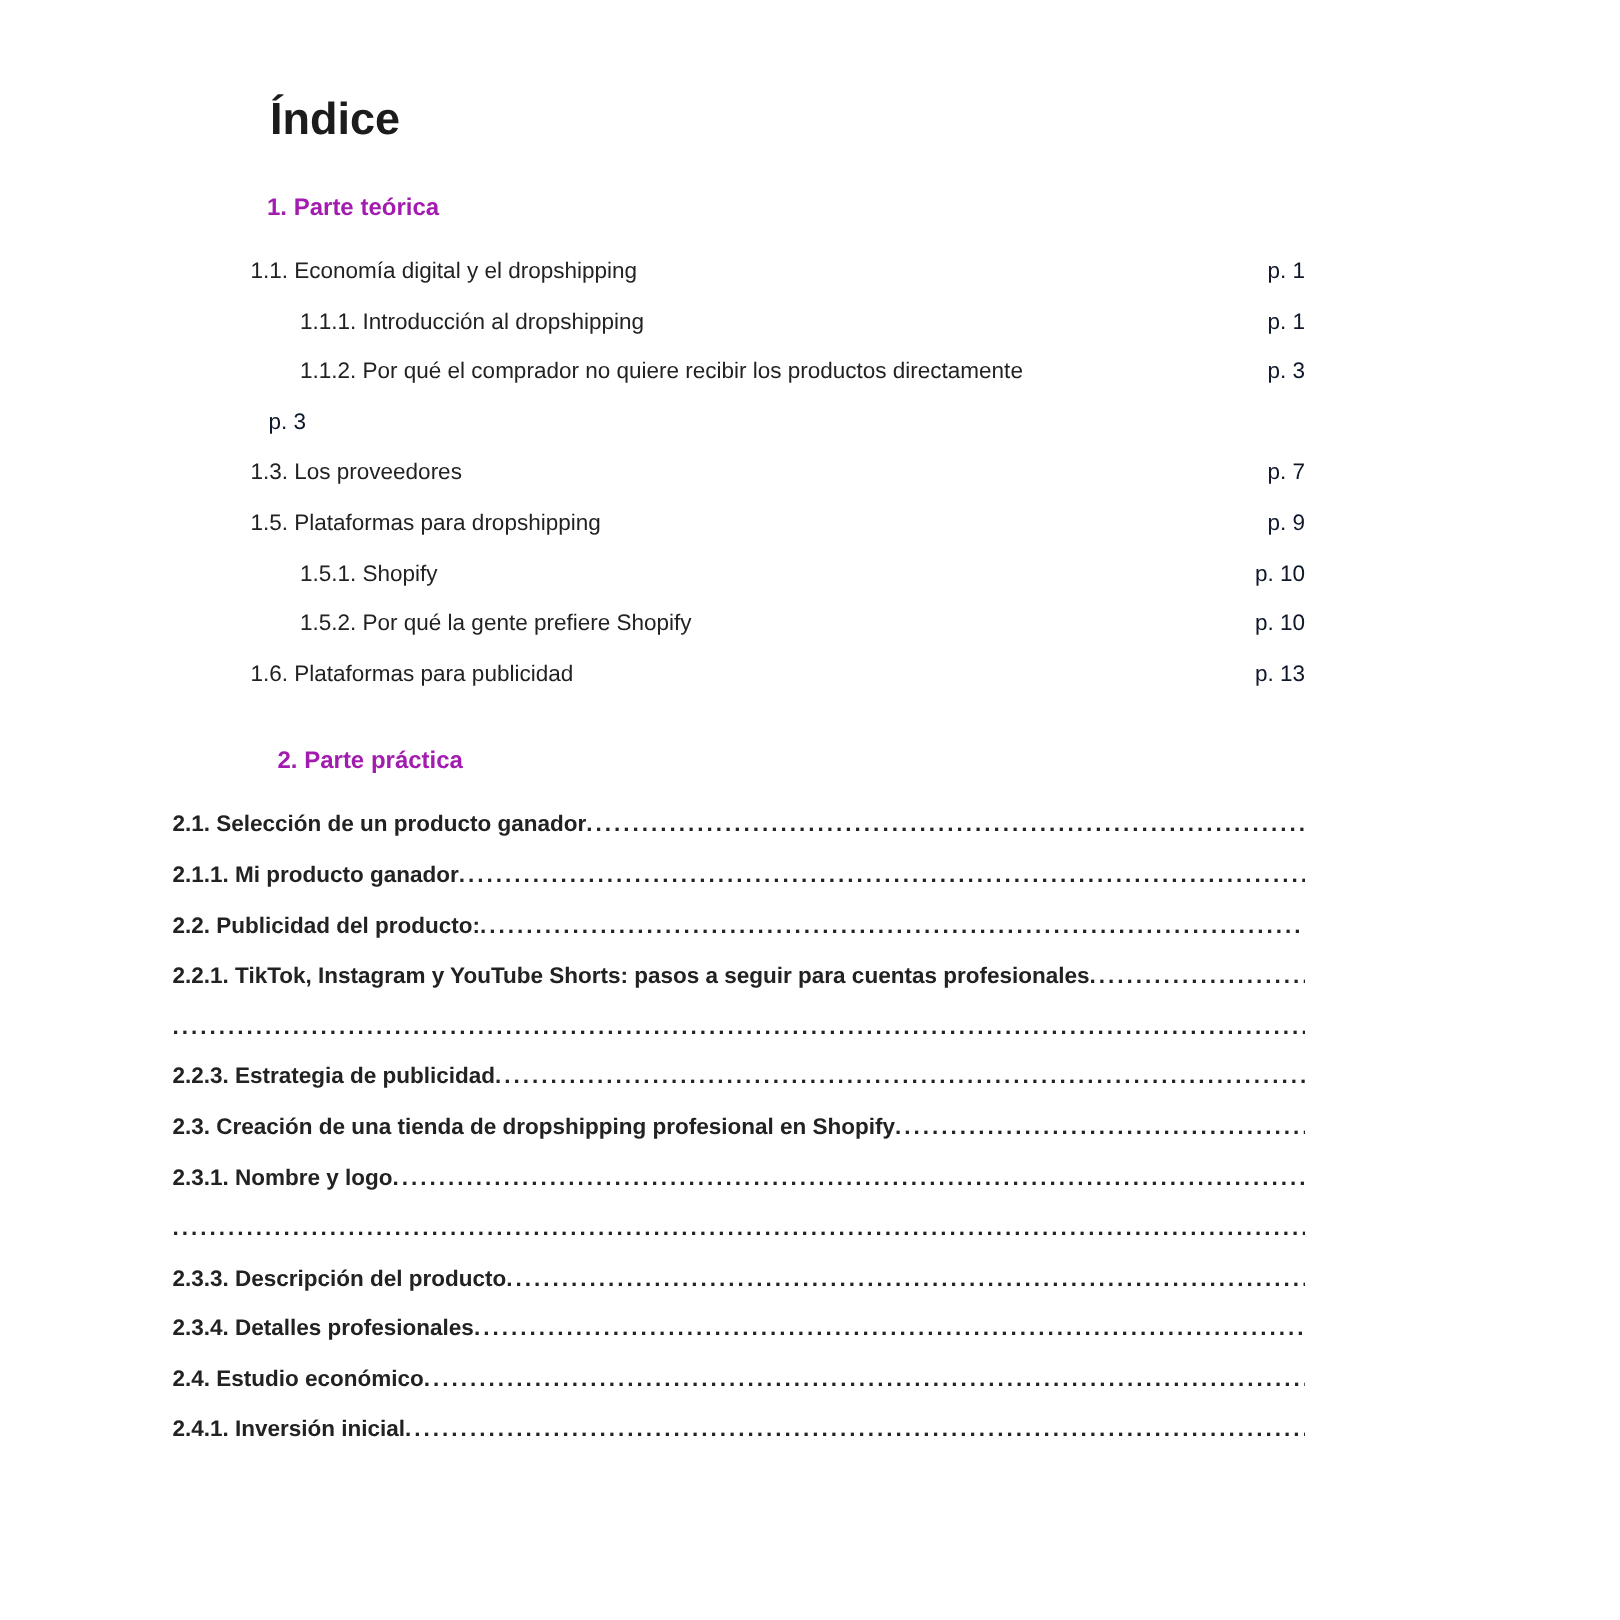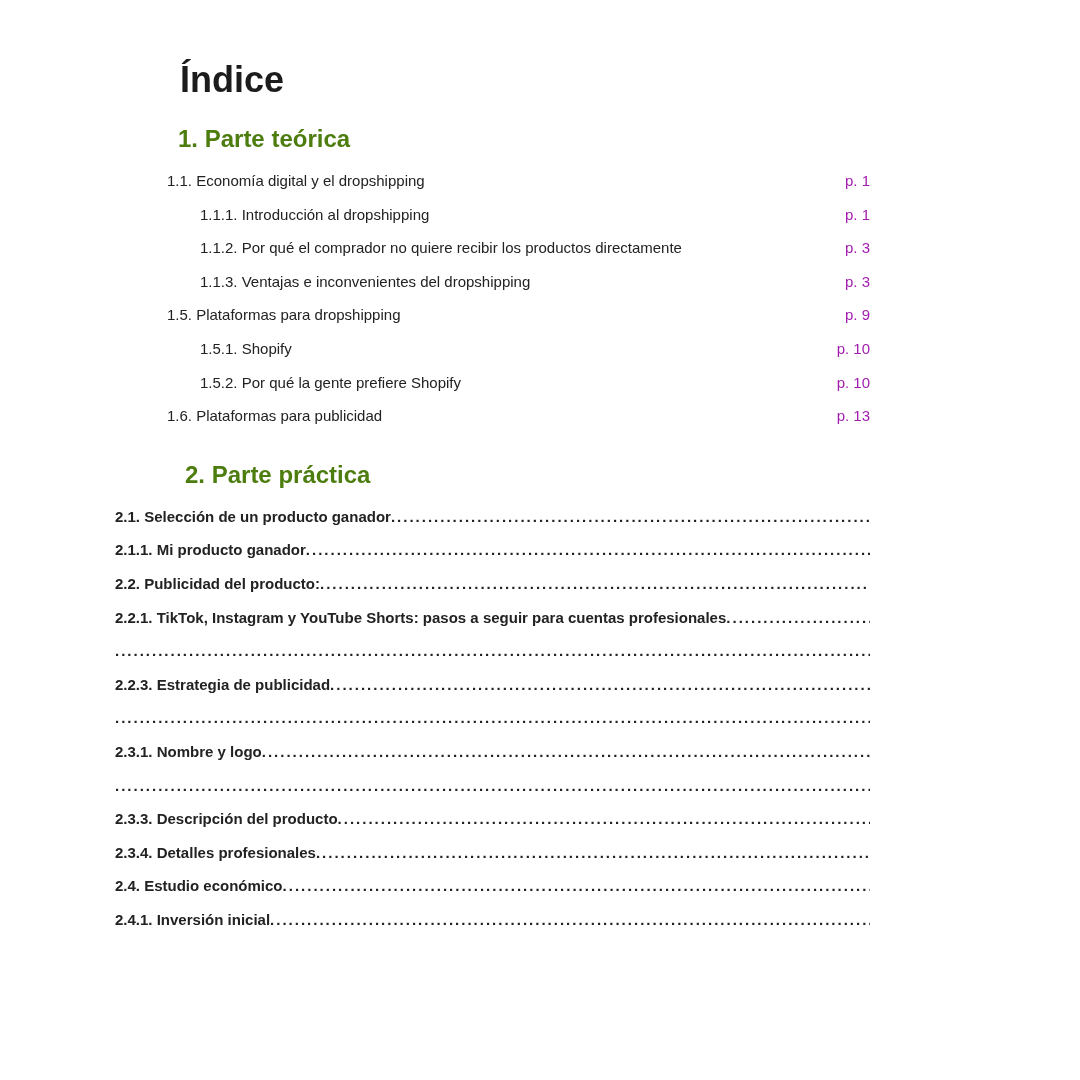--- a/index.html
+++ b/index.html
@@ -14,31 +14,31 @@
     font-family: "Liberation Sans", sans-serif;
     color: #1f1f1f;
   }
   .doc {
     padding-top: 64px;
     width: 1080px;
     height: 1016px;
   }
   .title {
     margin: 0 0 0 180px;
-    font-size: 36px;
+    font-size: 30px;
     line-height: 32px;
     font-weight: bold;
     color: #1c1c1c;
   }
   .heading {
-    font-size: 24px;
+    font-size: 16px;
     line-height: 22px;
     font-weight: bold;
     margin: 0;
-    color: #4d7c0f;
+    color: #a21caf;
   }
   .sec-0 .heading { margin: 32px 0 0 178px; }
   .sec-1 .heading { margin: 29px 0 0 185px; }
   .rows { margin-top: 16px; }
   .row {
     display: flex;
     align-items: baseline;
     justify-content: space-between;
     height: 33.6px;
     box-sizing: border-box;
@@ -59,21 +59,21 @@
     min-width: 0;
     overflow: hidden;
     white-space: nowrap;
     letter-spacing: 2px;
     color: #222222;
   }
   .pageno {
     flex: 0 0 auto;
     text-align: right;
     padding-left: 12px;
-    color: #a21caf;
+    color: #0f172a;
   }
 </style>
 </head>
 <body>
 
 <div class="doc">
   <h1 class="title">Índice</h1>
   <div id="sections">
   <section class="sec sec-0">
     <h2 class="heading">1. Parte teórica</h2>
@@ -90,26 +90,30 @@
     <span class="pageno">p. 1</span>
   </div>
 
   <div class="row sub">
     <span class="label">1.1.2. Por qué el comprador no quiere recibir los productos directamente</span>
 
     <span class="pageno">p. 3</span>
   </div>
 
   <div class="row sub">
-    <span class="label">1.1.3. Ventajas e inconvenientes del dropshipping</span>
 
     <span class="pageno">p. 3</span>
   </div>
 
 
+  <div class="row">
+    <span class="label">1.3. Los proveedores</span>
+
+    <span class="pageno">p. 7</span>
+  </div>
 
 
   <div class="row">
     <span class="label">1.5. Plataformas para dropshipping</span>
 
     <span class="pageno">p. 9</span>
   </div>
 
   <div class="row sub">
     <span class="label">1.5.1. Shopify</span>
@@ -164,20 +168,21 @@
 
   </div>
 
   <div class="row">
     <span class="label">2.2.3. Estrategia de publicidad</span>
     <span class="leader">................................................................................................................................................................................................................................................................................................................................................................................................................</span>
 
   </div>
 
   <div class="row">
+    <span class="label">2.3. Creación de una tienda de dropshipping profesional en Shopify</span>
     <span class="leader">................................................................................................................................................................................................................................................................................................................................................................................................................</span>
 
   </div>
 
   <div class="row">
     <span class="label">2.3.1. Nombre y logo</span>
     <span class="leader">................................................................................................................................................................................................................................................................................................................................................................................................................</span>
 
   </div>
 

